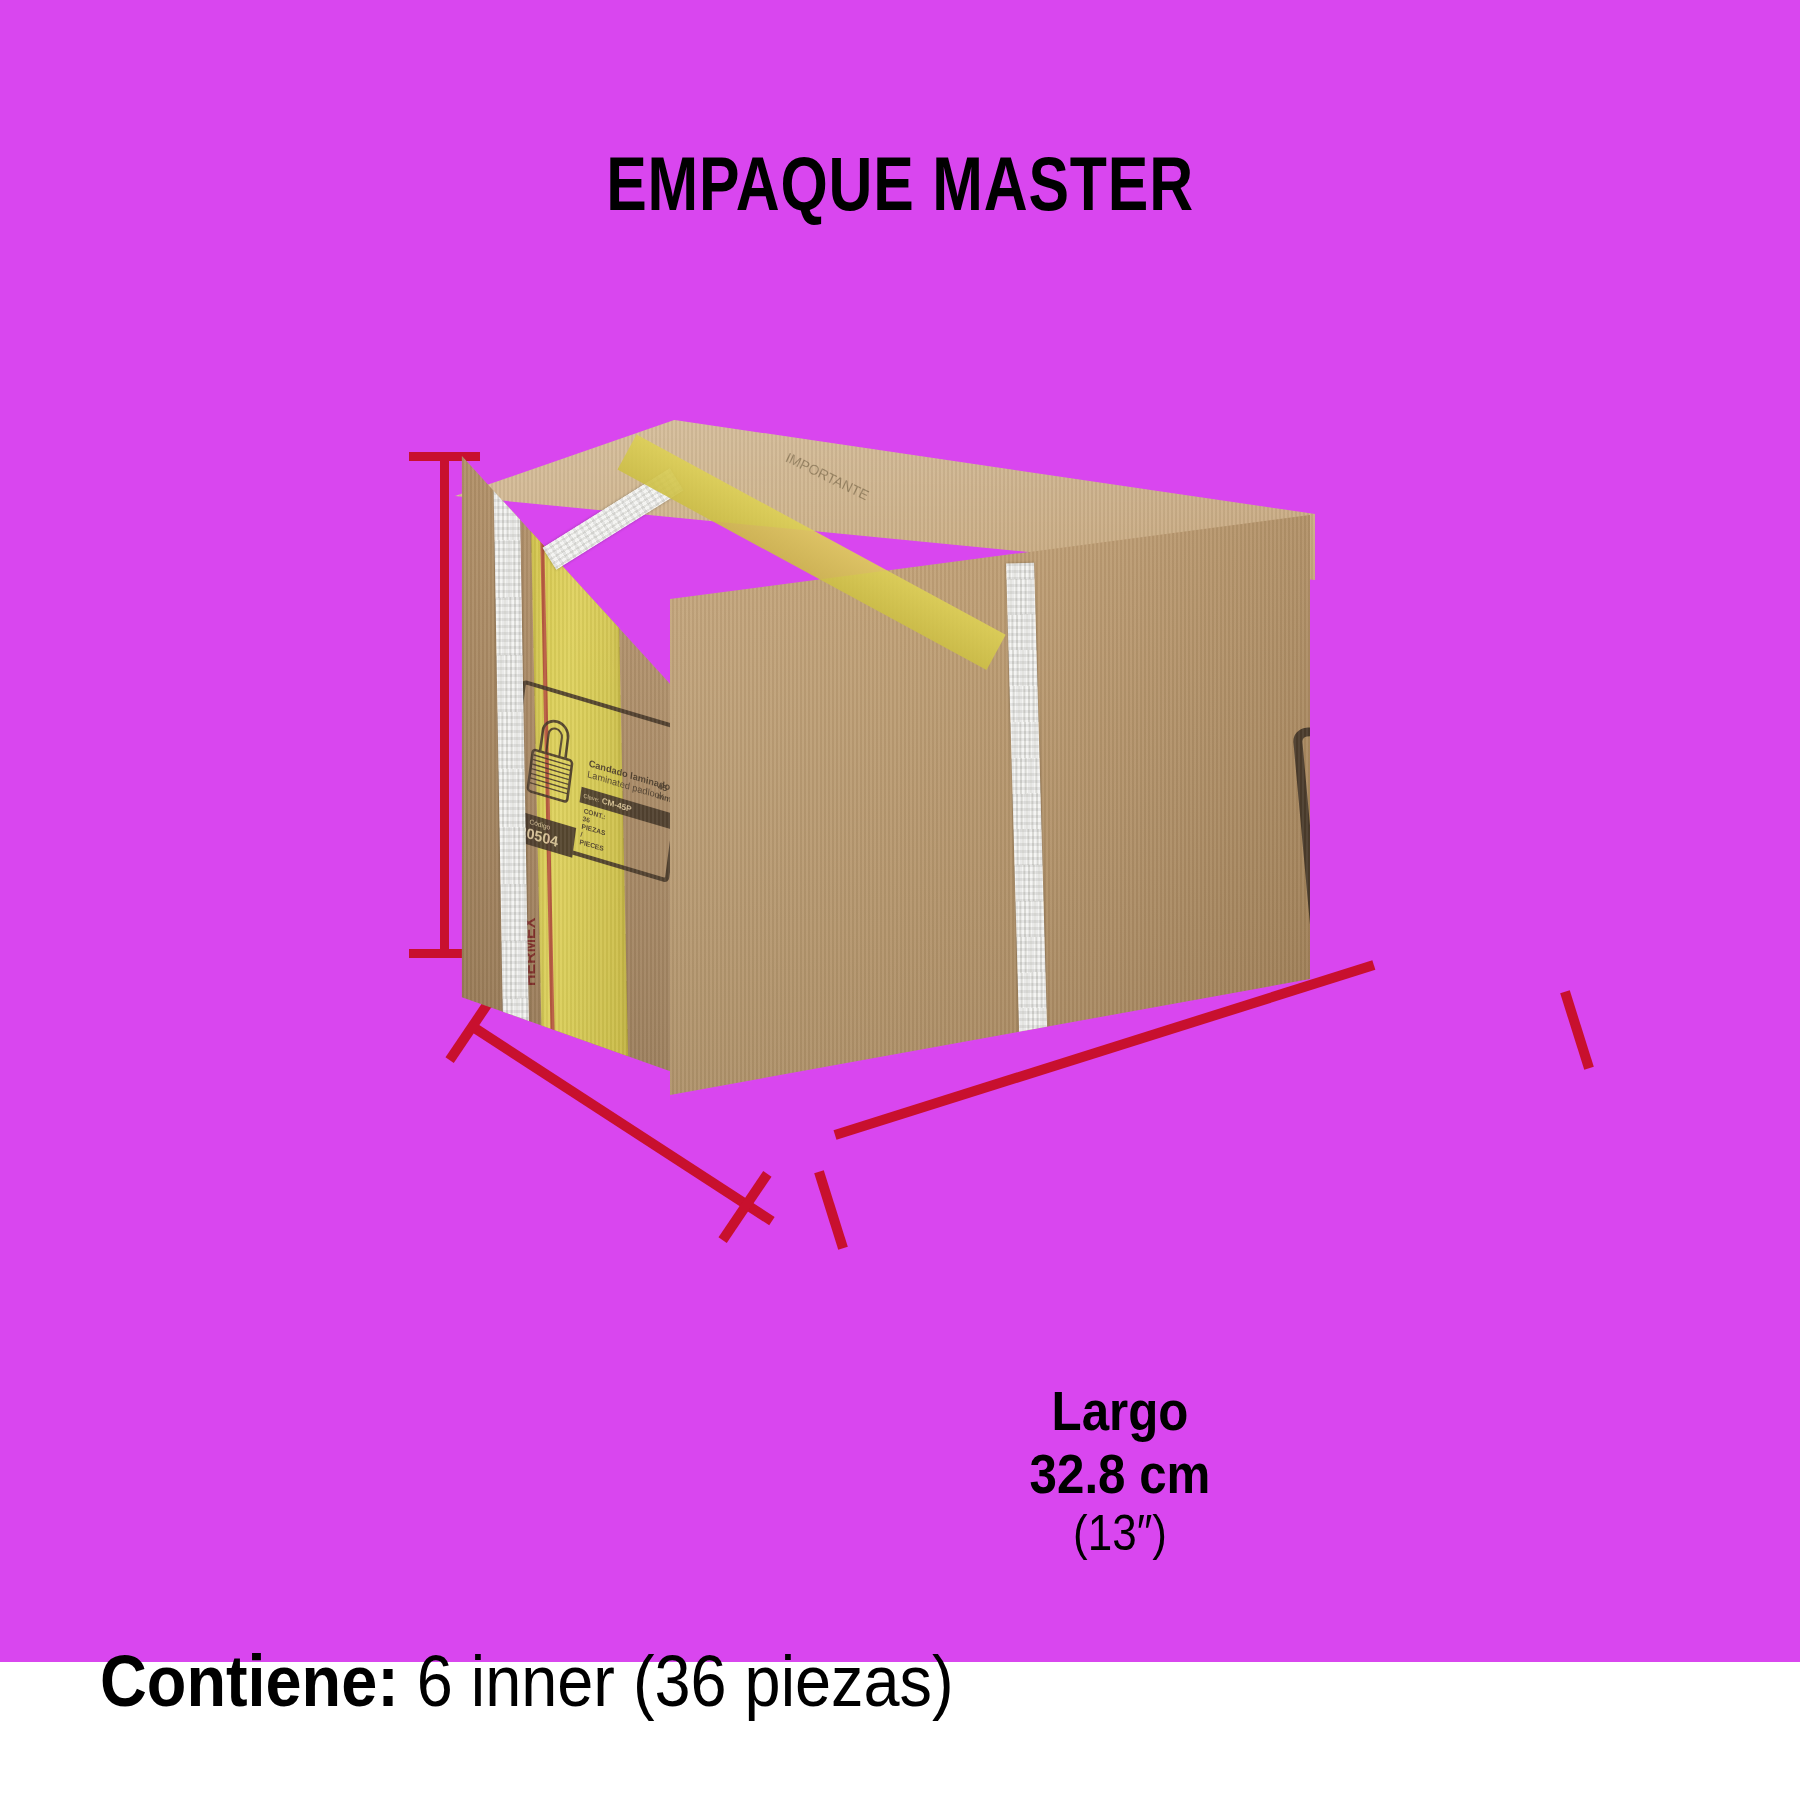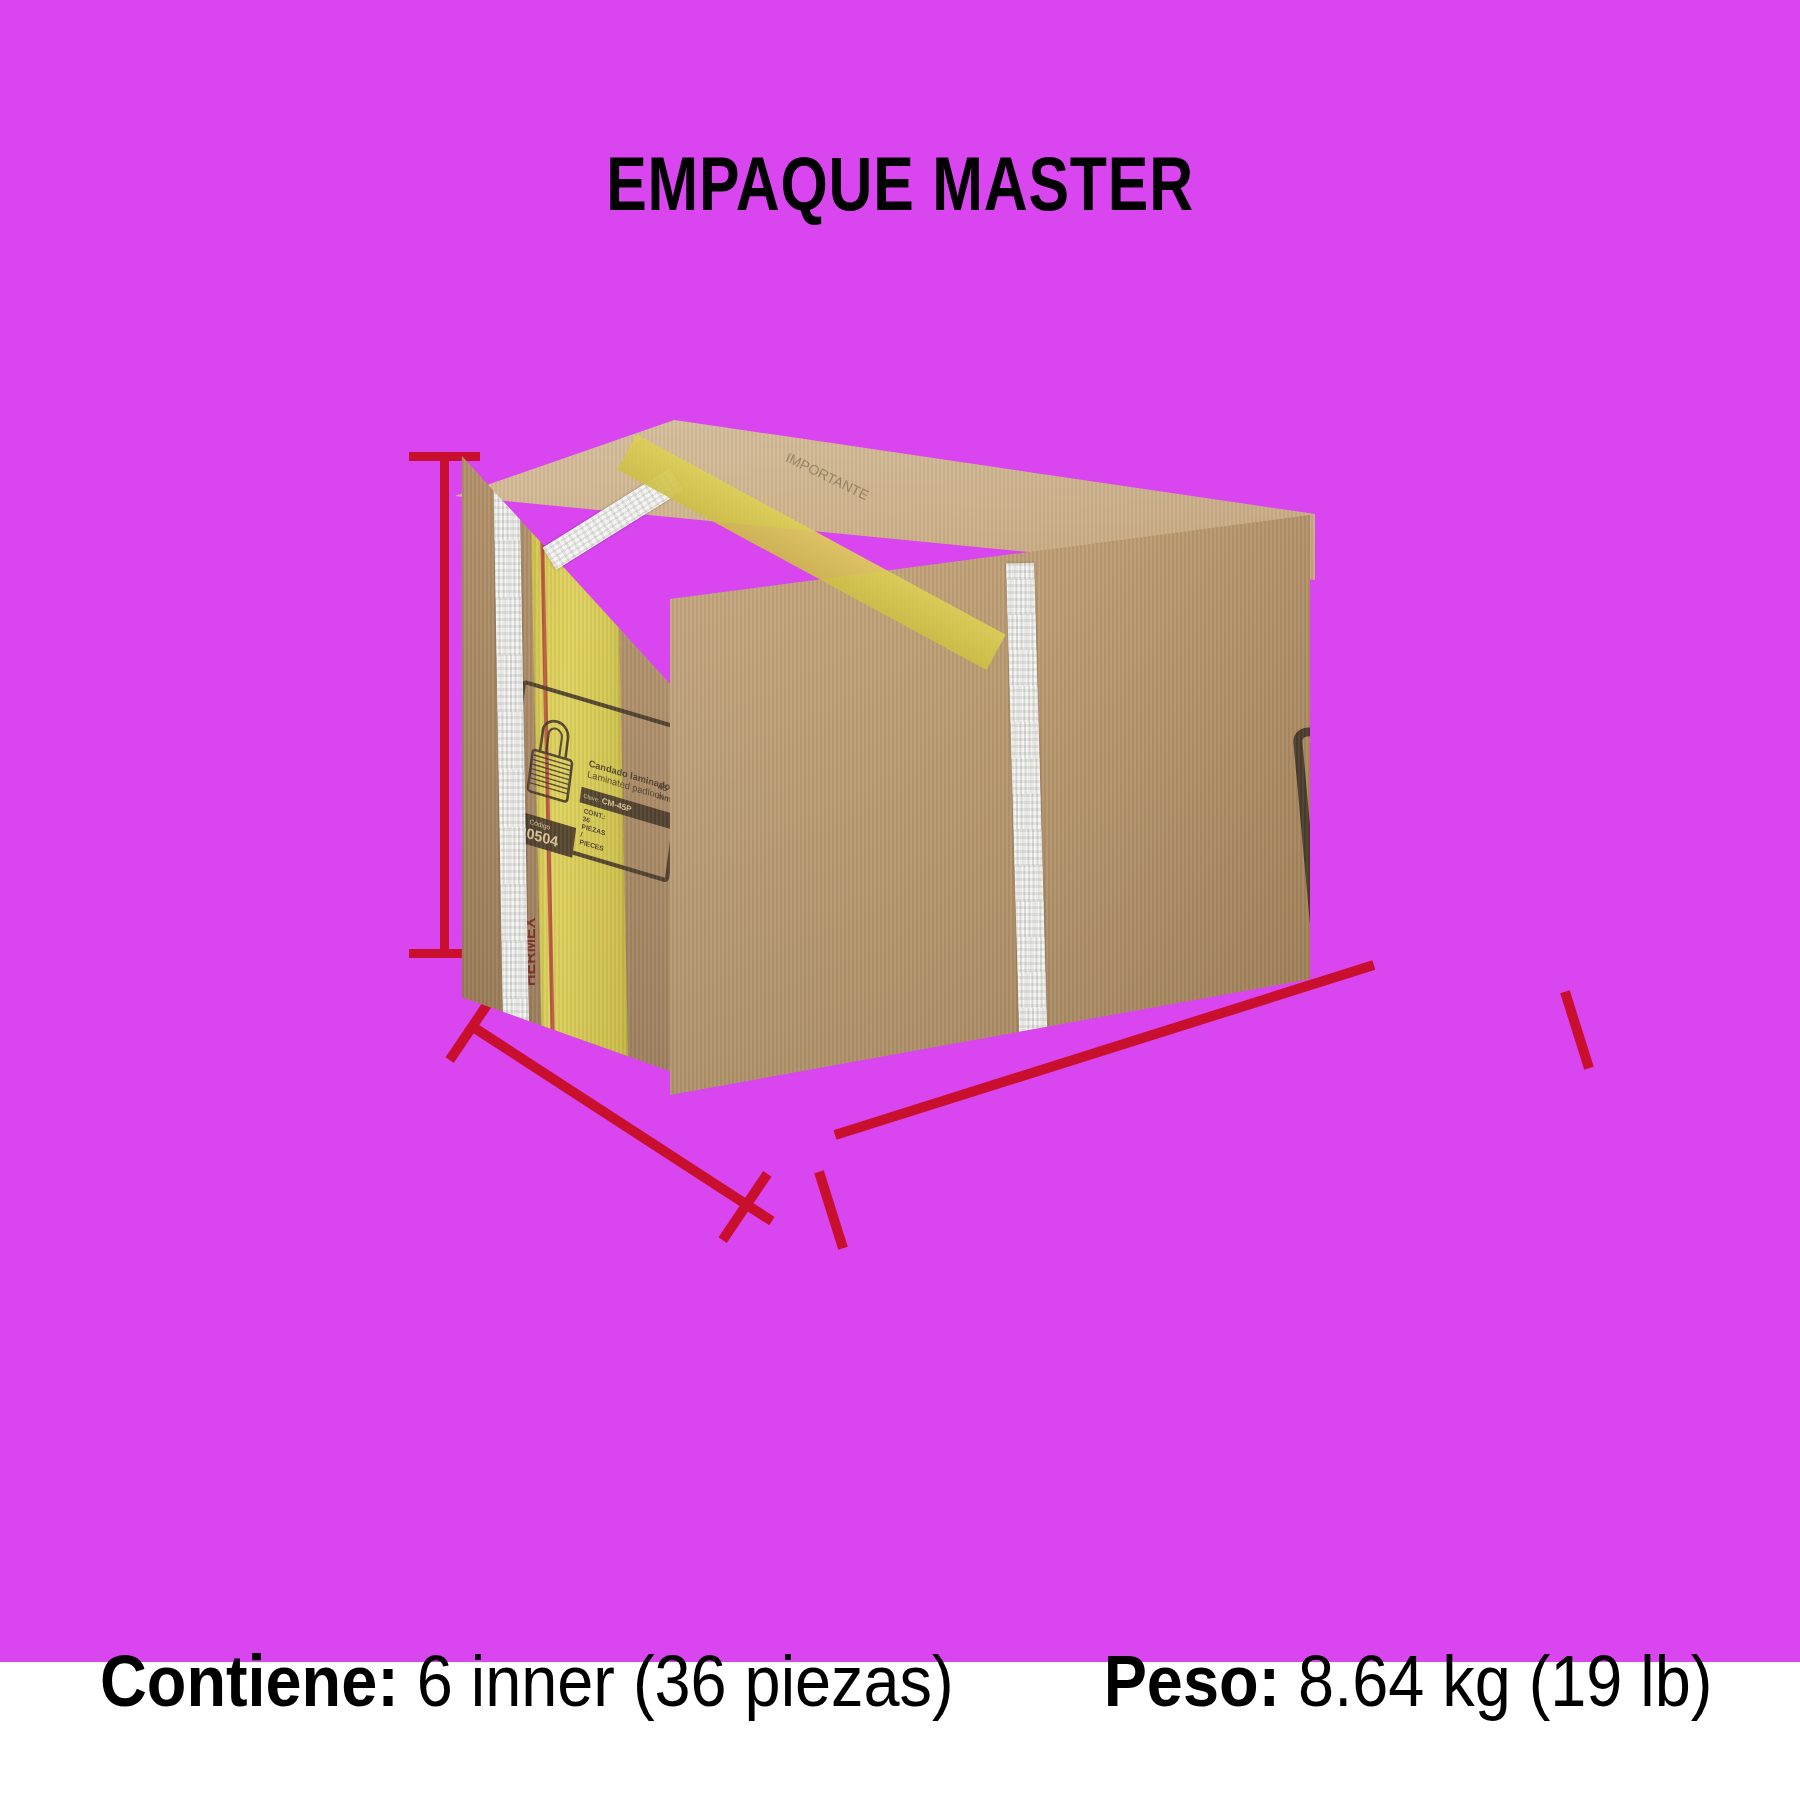--- a/index.html
+++ b/index.html
@@ -209,31 +209,30 @@
   <div class="dim-line" id="ancho-shaft" style="background: rgb(200, 16, 46);"></div>
   <div class="dim-line" id="ancho-cap-a" style="background: rgb(200, 16, 46);"></div>
   <div class="dim-line" id="ancho-cap-b" style="background: rgb(200, 16, 46);"></div>
 
   <div class="dim-line" id="largo-shaft" style="background: rgb(200, 16, 46);"></div>
   <div class="dim-line" id="largo-cap-a" style="background: rgb(200, 16, 46);"></div>
   <div class="dim-line" id="largo-cap-b" style="background: rgb(200, 16, 46);"></div>
 
 
 
+  <div class="dimblock" id="largo-text">
+    <div class="dim-name">Largo</div>
+    <div class="dim-cm">32.8 cm</div>
+    <div class="dim-in">(13″)</div>
+  </div>
 
   <div class="footer-line" id="contiene">
     <span class="footer-inner">
       <b>Contiene:</b>
       <span class="reg">6 inner (36 piezas)</span>
-    </span>
-  </div>
-  <div class="footer-line" id="peso">
-    <span class="footer-inner">
-      <b>Peso:</b>
-      <span class="reg">8.64 kg (19 lb)</span>
     </span>
   </div>
 
   <div id="box">
 
     <div id="face-top">
       <div id="top-print">IMPORTANTE</div>
     </div>
 
     <div id="face-side">

